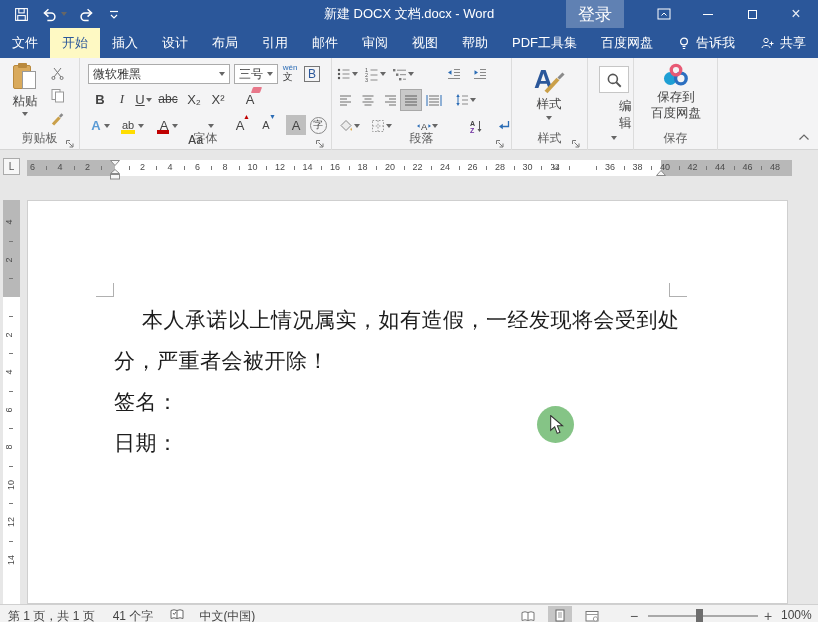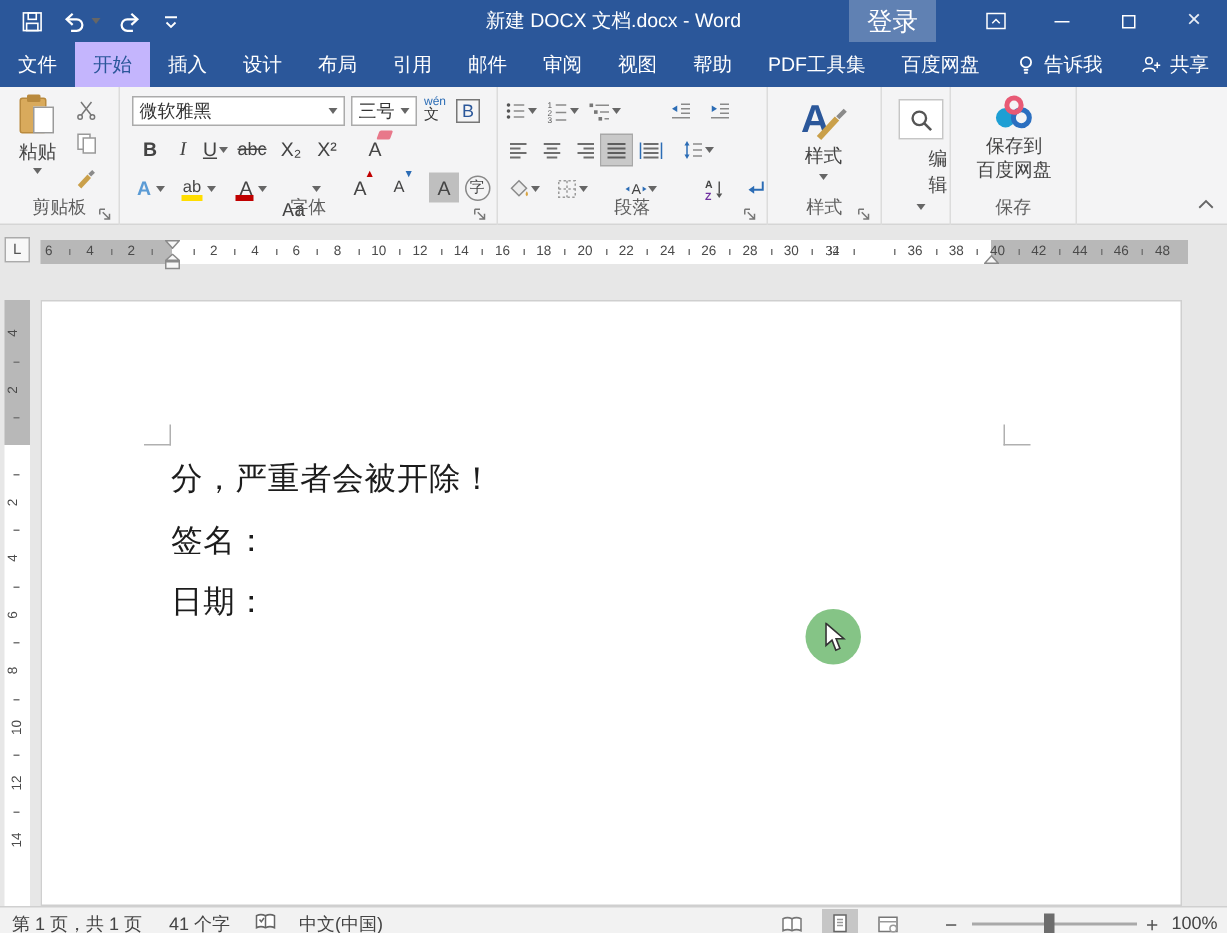--- a/index.html
+++ b/index.html
@@ -20,21 +20,21 @@
   .tb-right{margin-left:auto;display:flex;align-items:center;height:28px;}
   .login-btn{background:rgba(255,255,255,.25);color:#fff;font-size:17px;padding:3px 12px;margin-right:18px;cursor:default;}
   .winbtn{width:44px;height:28px;display:flex;align-items:center;justify-content:center;color:#e8edf5;font-size:14px;}
   .winbtn .bar{width:10px;height:1px;background:#fff;}
   .winbtn .box{width:9px;height:9px;border:1px solid #fff;}
   .winbtn.close{font-size:16px;}
 
   
   .tabrow{position:absolute;left:0;top:28px;width:818px;height:30px;background:var(--blue);display:flex;align-items:stretch;}
   .tab{display:flex;align-items:center;gap:5px;padding:0 12px;color:#fff;font-size:13px;cursor:default;white-space:nowrap;}
-  .tab.active{background:#c4b5fd;color:var(--blue);}
+  .tab.active{background:#fef9c3;color:var(--blue);}
   .tab.right{margin-left:auto;}
 
   
   .ribbon{position:absolute;left:0;top:58px;width:818px;height:92px;background:var(--ribbon-bg);border-bottom:1px solid #d5d5d5;}
   .group{position:absolute;top:0;height:92px;border-right:1px solid var(--divider);}
   .glabel{position:absolute;bottom:3px;left:0;right:0;text-align:center;font-size:12px;color:#5f5f5f;}
   .launcher{position:absolute;bottom:3px;width:12px;height:12px;}
   .dd{display:inline-block;width:0;height:0;border-left:3px solid transparent;border-right:3px solid transparent;border-top:4px solid #666;vertical-align:middle;}
   .rbtn{position:absolute;display:flex;align-items:center;justify-content:center;height:20px;min-width:20px;color:var(--txt);font-size:13px;cursor:default;}
   .rbtn.pressed{background:var(--pressed);outline:1px solid #a8a8a8;}
@@ -589,20 +589,21 @@
         <span class="num" style="top: 322px;">12</span>
         <span class="tick" style="top: 303.25px;"></span>
         <span class="num" style="top: 359.5px;">14</span>
         <span class="tick" style="top: 340.75px;"></span>
       </div>
 
     <div class="page">
       <div class="cornermark cm-left" style="left:68px;top:82px;"></div>
       <div class="cornermark cm-right" style="left:641px;top:82px;"></div>
       <div class="doc-text">
+        <div class="indent">本人承诺以上情况属实，如有造假，一经发现将会受到处</div>
         <div>分，严重者会被开除！</div>
         <div>签名：</div>
         <div>日期：</div>
       </div>
     </div>
 
     <div class="cursor-dot"></div>
     <span class="cursor-arrow">
       <svg width="16" height="20" viewBox="0 0 14 19">
           <polygon points="1,0.5 1,14.5 4.8,11.2 7.2,17.5 9.8,16.4 7.4,10.3 12.3,10.3" fill="#fff" stroke="#333"></polygon>

